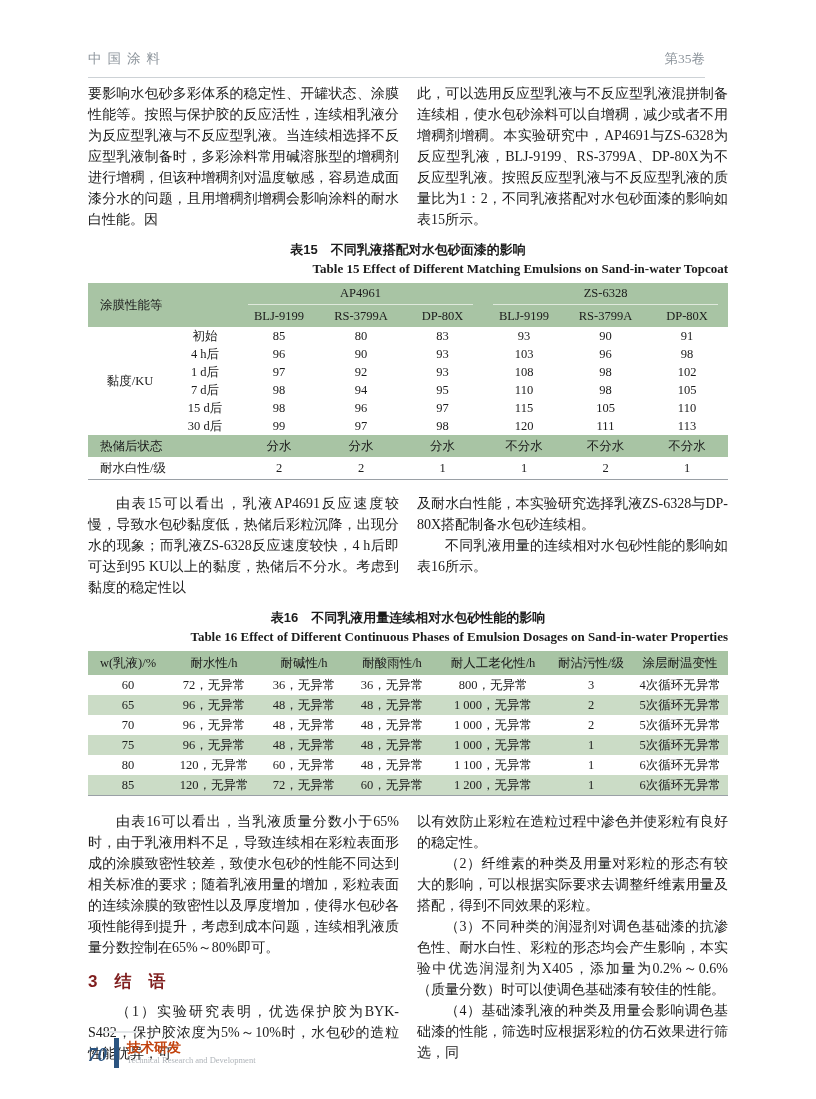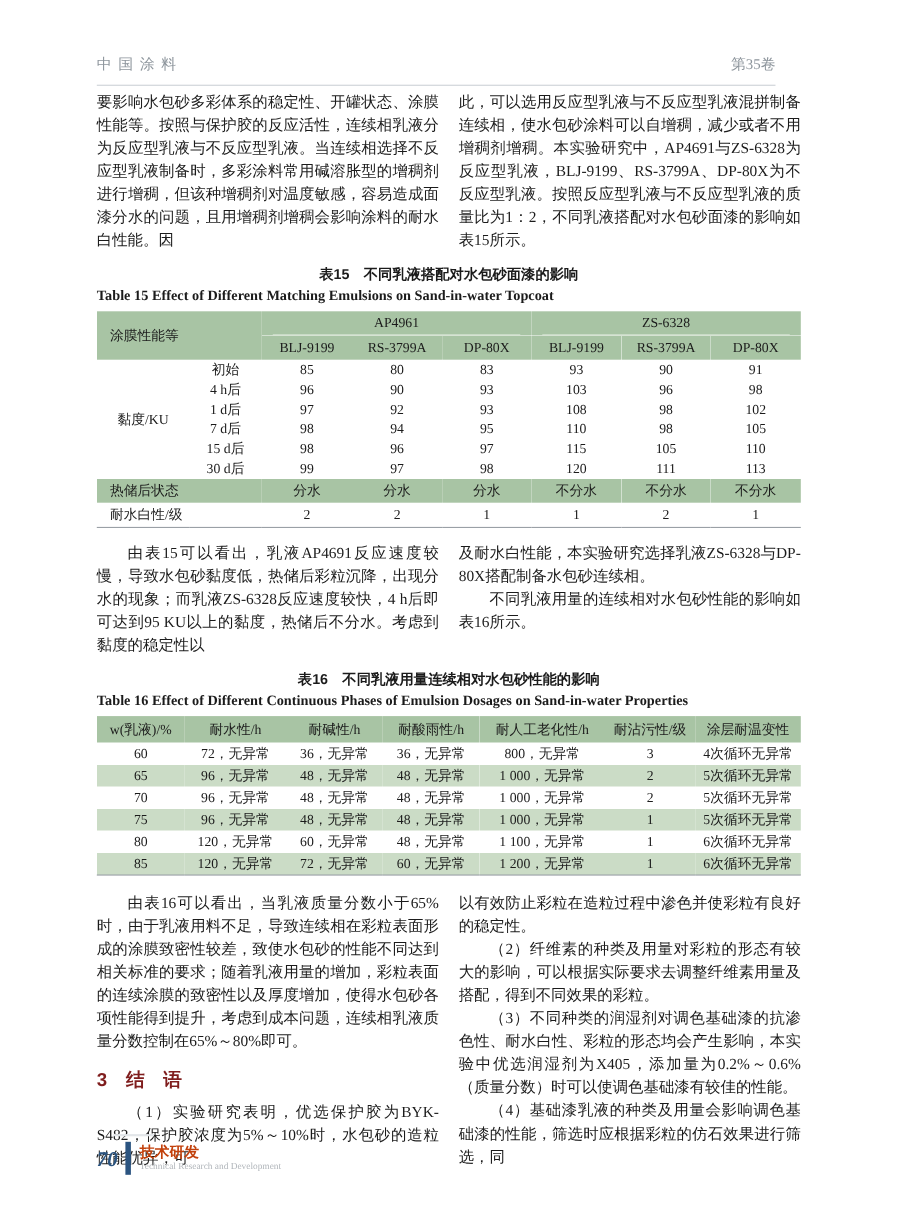--- a/index.html
+++ b/index.html
@@ -13,21 +13,21 @@
   
   .content{margin:0 88px;width:640px;}
   .two-col{display:flex;gap:18px;}
   .col{width:311px;font-size:14px;line-height:21px;text-align:justify;}
   .col p{margin:0;}
   .col p.ind{text-indent:2em;}
   .mt17{margin-top:5px;} .mt14{margin-top:13px;} .mt16{margin-top:15px;}
   
   .tbl-title-zh{text-align:center;font-weight:bold;font-size:13px;margin:11px 0 2px;
         font-family:"Liberation Sans","DejaVu Sans",sans-serif;}
-  .tbl-title-en{text-align:left;font-weight:bold;font-size:13px;margin:0 0 6px;}
+  .tbl-title-en{text-align:right;font-weight:bold;font-size:13px;margin:0 0 6px;}
   
   table{border-collapse:collapse;table-layout:fixed;width:640px;}
   td,th{font-weight:normal;text-align:center;font-size:12.5px;padding:0;overflow:hidden;}
   .t15 .hdr th{background:#a8c4a4;height:22px;}
   .t15 .corner{background:#a8c4a4;}
   .grp-inner{margin:0 10px;padding:2px 0 3px;border-bottom:1px solid #dfe9dc;}
   .t15 .vrow td{height:18px;}
   .t15 .status td{background:#a8c4a4;height:22px;}
   .t15 .wrow td{height:22px;border-bottom:1px solid #9aa0a6;}
   .t15 .lab{text-align:left;padding-left:12px;}

